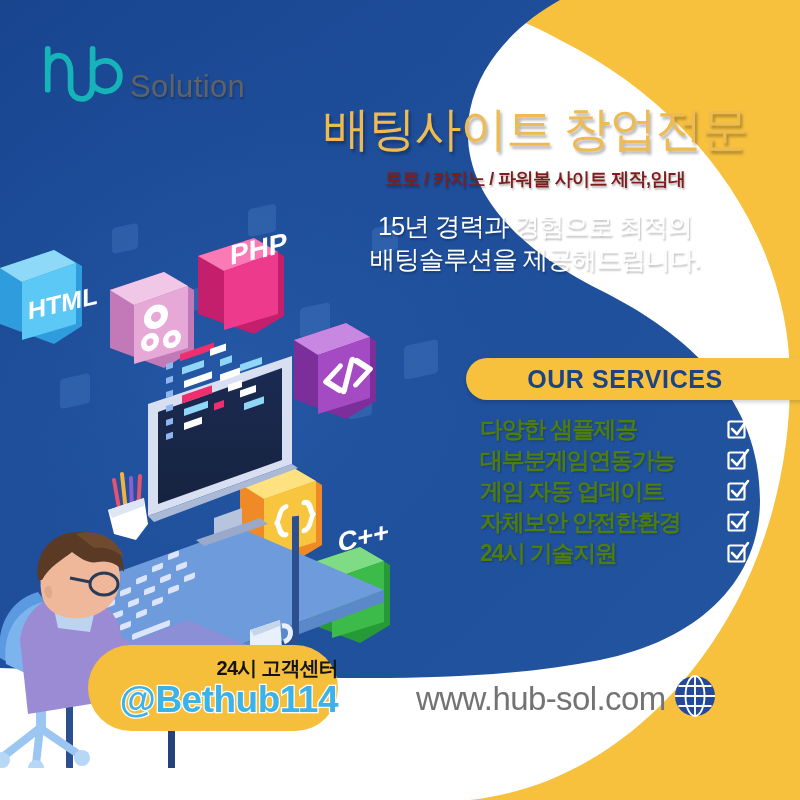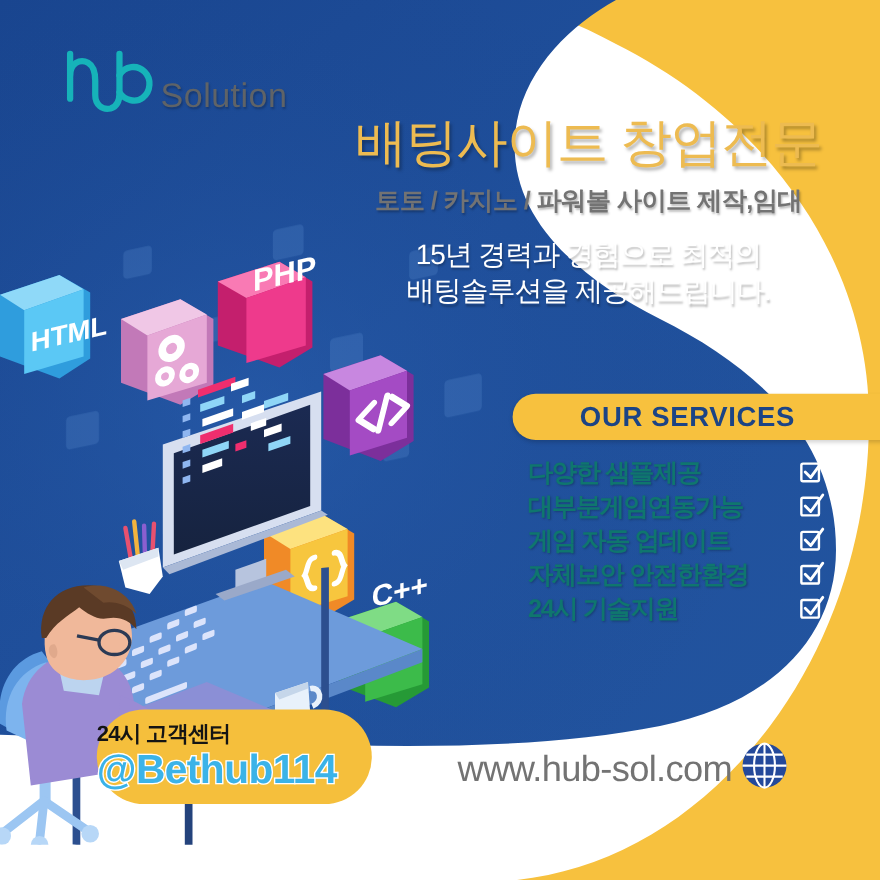--- a/index.html
+++ b/index.html
@@ -9,37 +9,37 @@
     position:relative;width:800px;height:800px;overflow:hidden;
     background:#ffffff;
     font-family:"Liberation Sans","DejaVu Sans",sans-serif;
     -webkit-font-smoothing:antialiased;
   }
   
   .bg-yellow-layer{position:absolute;inset:0;z-index:1;}
   .bg-blue-layer{position:absolute;inset:0;z-index:2;}
 
   
-  .logo{position:absolute;left:52px;top:44px;z-index:40;display:flex;align-items:flex-end;}
+  .logo{position:absolute;left:36px;top:44px;z-index:40;display:flex;align-items:flex-end;}
   .logo-mark{position:relative;width:92px;height:62px;}
   .logo-word{
     color:#5f6367;font-size:31px;letter-spacing:.4px;
     margin-left:2px;margin-bottom:4px;line-height:1;
     text-shadow:1px 2px 2px rgba(0,0,0,.25);
   }
 
   
   .headline-wrap{position:absolute;right:30px;top:104px;width:470px;z-index:40;text-align:center;}
   .headline{
     color:#edbb51;font-size:47px;font-weight:normal;line-height:1.08;
     letter-spacing:-1.2px;white-space:nowrap;
     text-shadow:2px 3px 3px rgba(0,0,0,.30);
   }
   .subhead{
-    color:#737373;font-size:23px;font-weight:bold;line-height:1.2;
+    color:#7f1d1d;font-size:18px;font-weight:bold;line-height:1.2;
     margin-top:14px;letter-spacing:-.6px;white-space:nowrap;
     text-shadow:1px 2px 2px rgba(0,0,0,.28);
   }
   .pitch{
     color:#ffffff;font-size:25.5px;font-weight:normal;line-height:1.28;
     margin-top:20px;letter-spacing:-1px;
     text-shadow:1px 2px 2px rgba(0,0,0,.28);
   }
 
   
@@ -52,31 +52,31 @@
   }
   .svc-banner-label{
     color:#1c4485;font-size:25px;font-weight:bold;letter-spacing:.6px;
   }
   .svc-list{position:absolute;left:480px;top:414px;width:270px;z-index:40;}
   .svc-row{
     display:flex;align-items:center;justify-content:space-between;
     height:30px;margin-bottom:1px;
   }
   .svc-text{
-    color:#0f766e;font-size:23px;font-weight:bold;letter-spacing:-1.3px;
+    color:#4d7c0f;font-size:23px;font-weight:bold;letter-spacing:-1.3px;
     white-space:nowrap;line-height:1;
     text-shadow:1px 1px 2px rgba(0,0,0,.25);
   }
   .svc-check{width:24px;height:24px;flex:0 0 24px;position:relative;}
 
   
   .contact-pill{
     position:absolute;left:88px;top:645px;width:250px;height:86px;z-index:45;
     background:#f5bf3c;border-radius:43px;
-    display:flex;flex-direction:column;align-items:flex-start;justify-content:center;
+    display:flex;flex-direction:column;align-items:flex-end;justify-content:center;
   }
   .contact-label{
     color:#141414;font-size:20px;font-weight:bold;letter-spacing:-.8px;
     line-height:1;margin-bottom:3px;
   }
   .contact-handle{
     color:#3bb3e8;font-size:37px;font-weight:bold;line-height:1;
     letter-spacing:-.5px;
     -webkit-text-stroke:2.5px #ffffff;
     paint-order:stroke fill;

